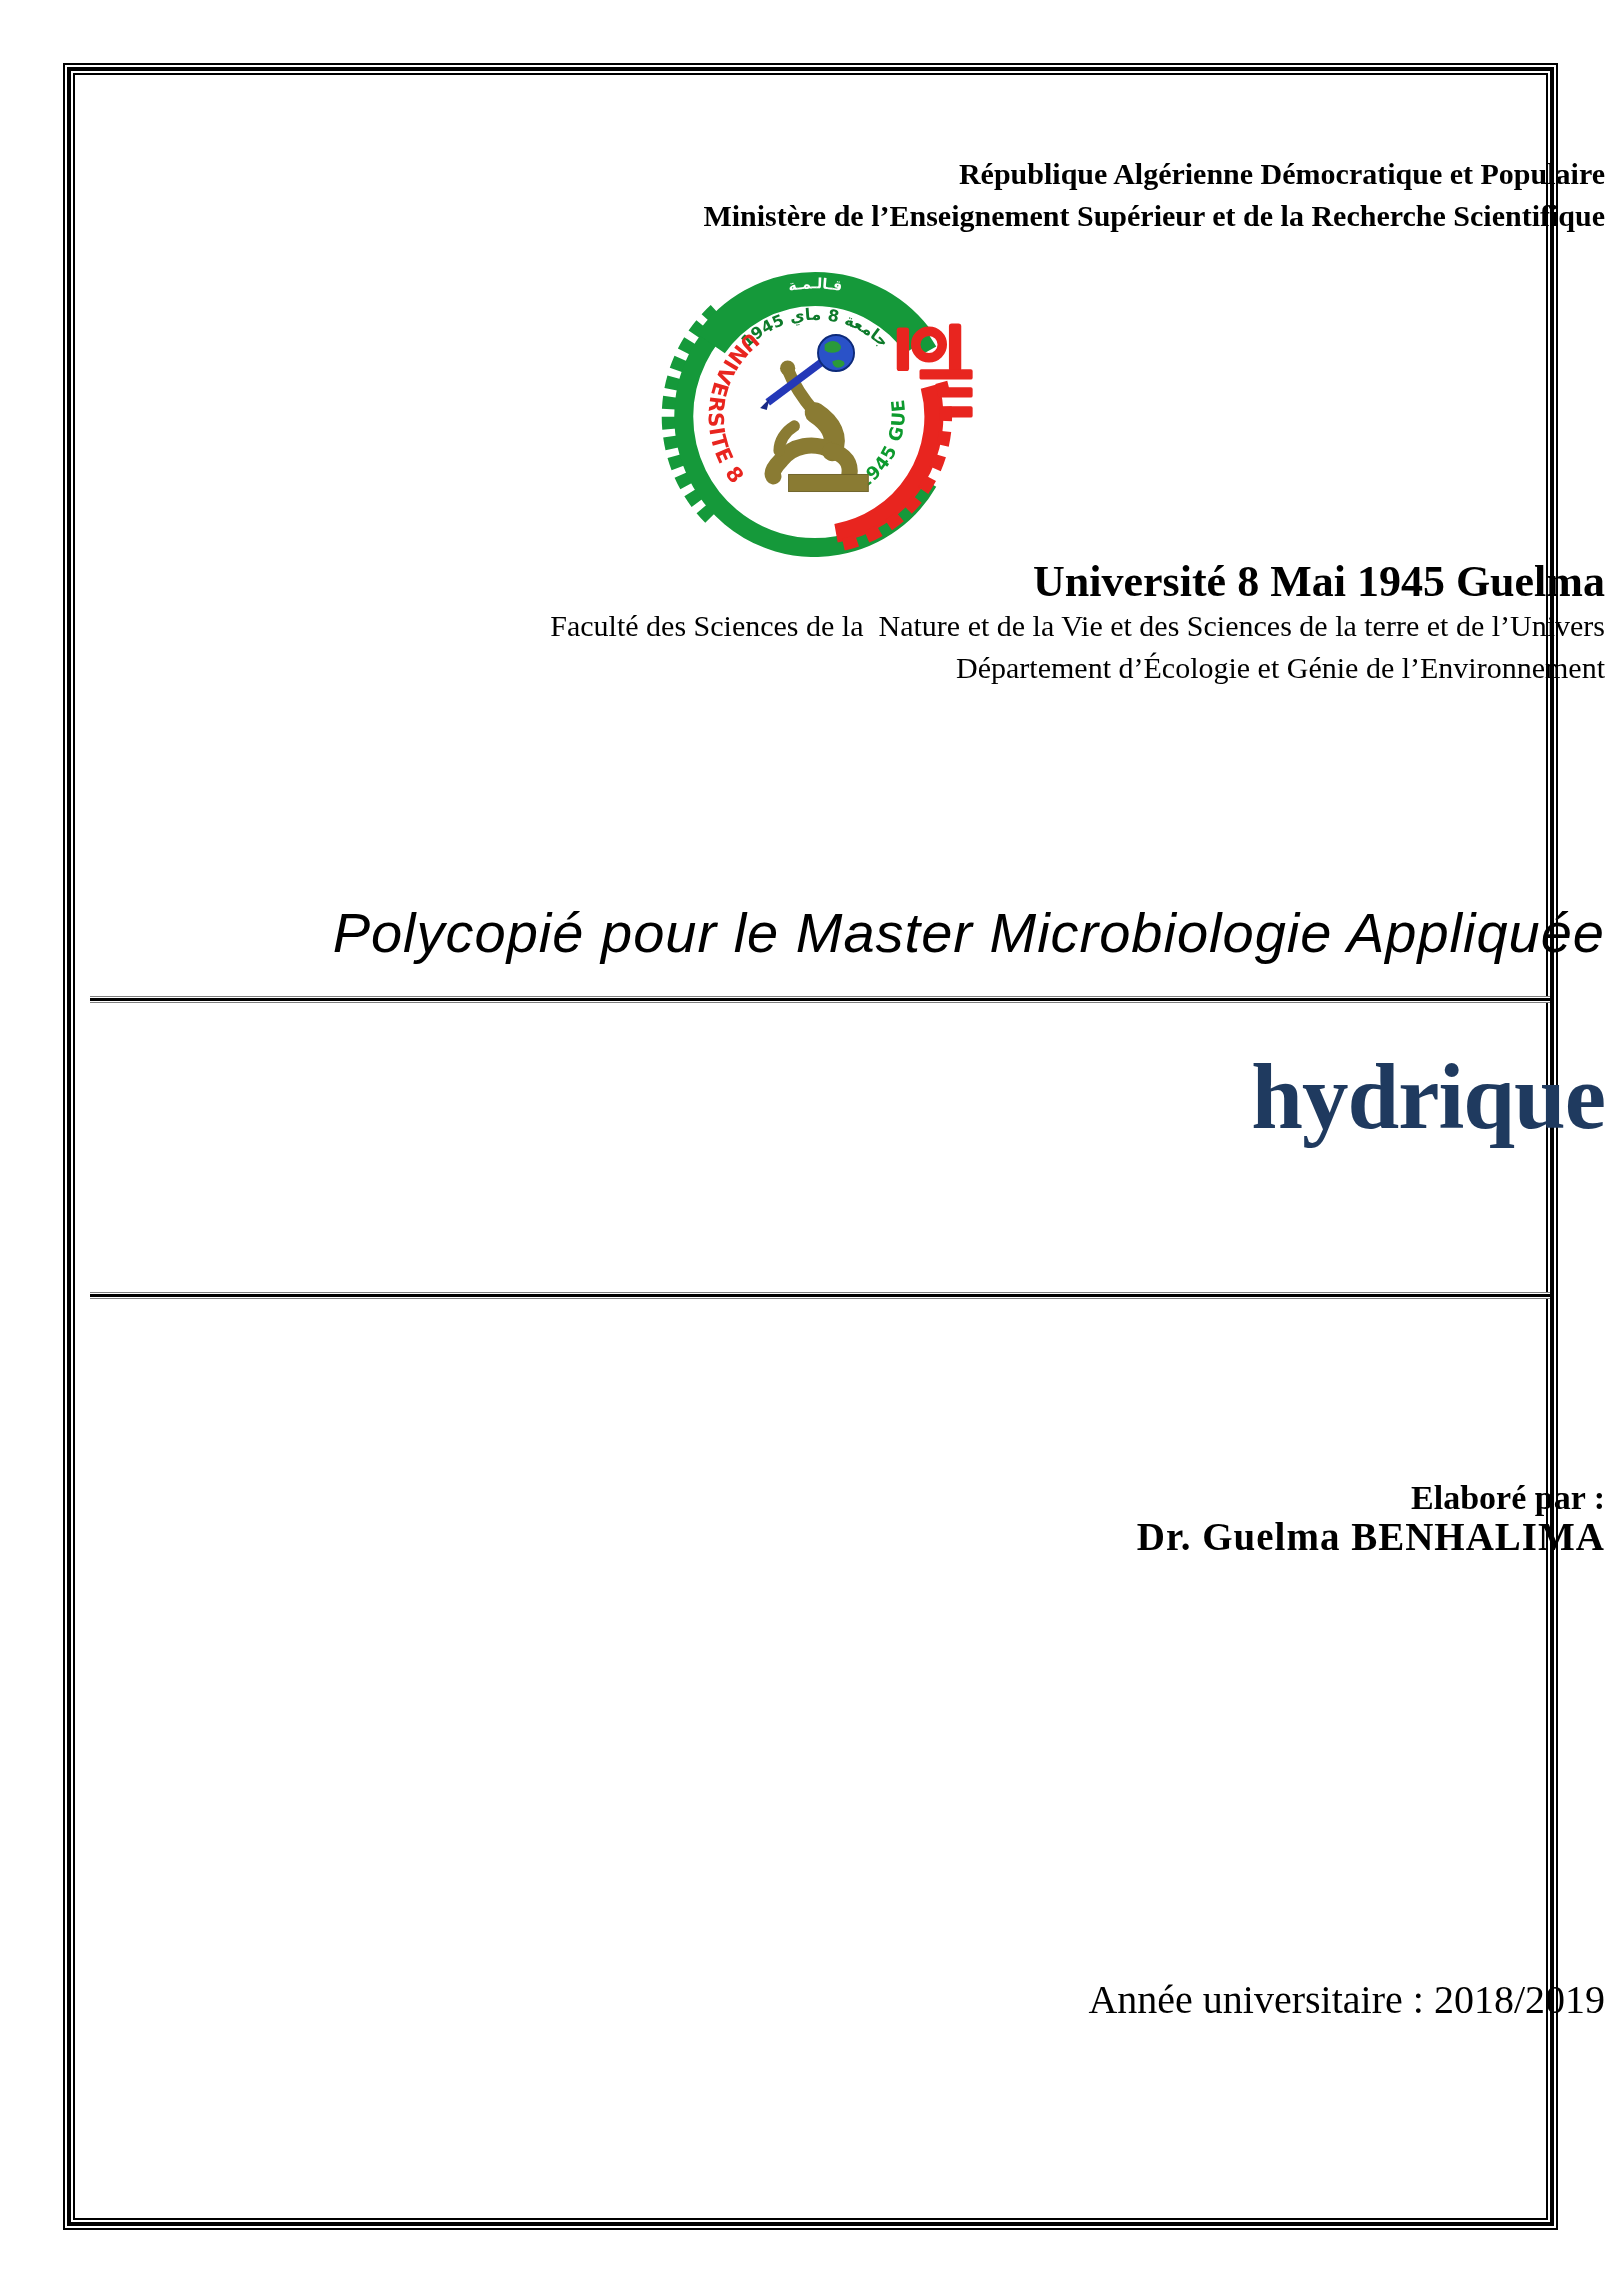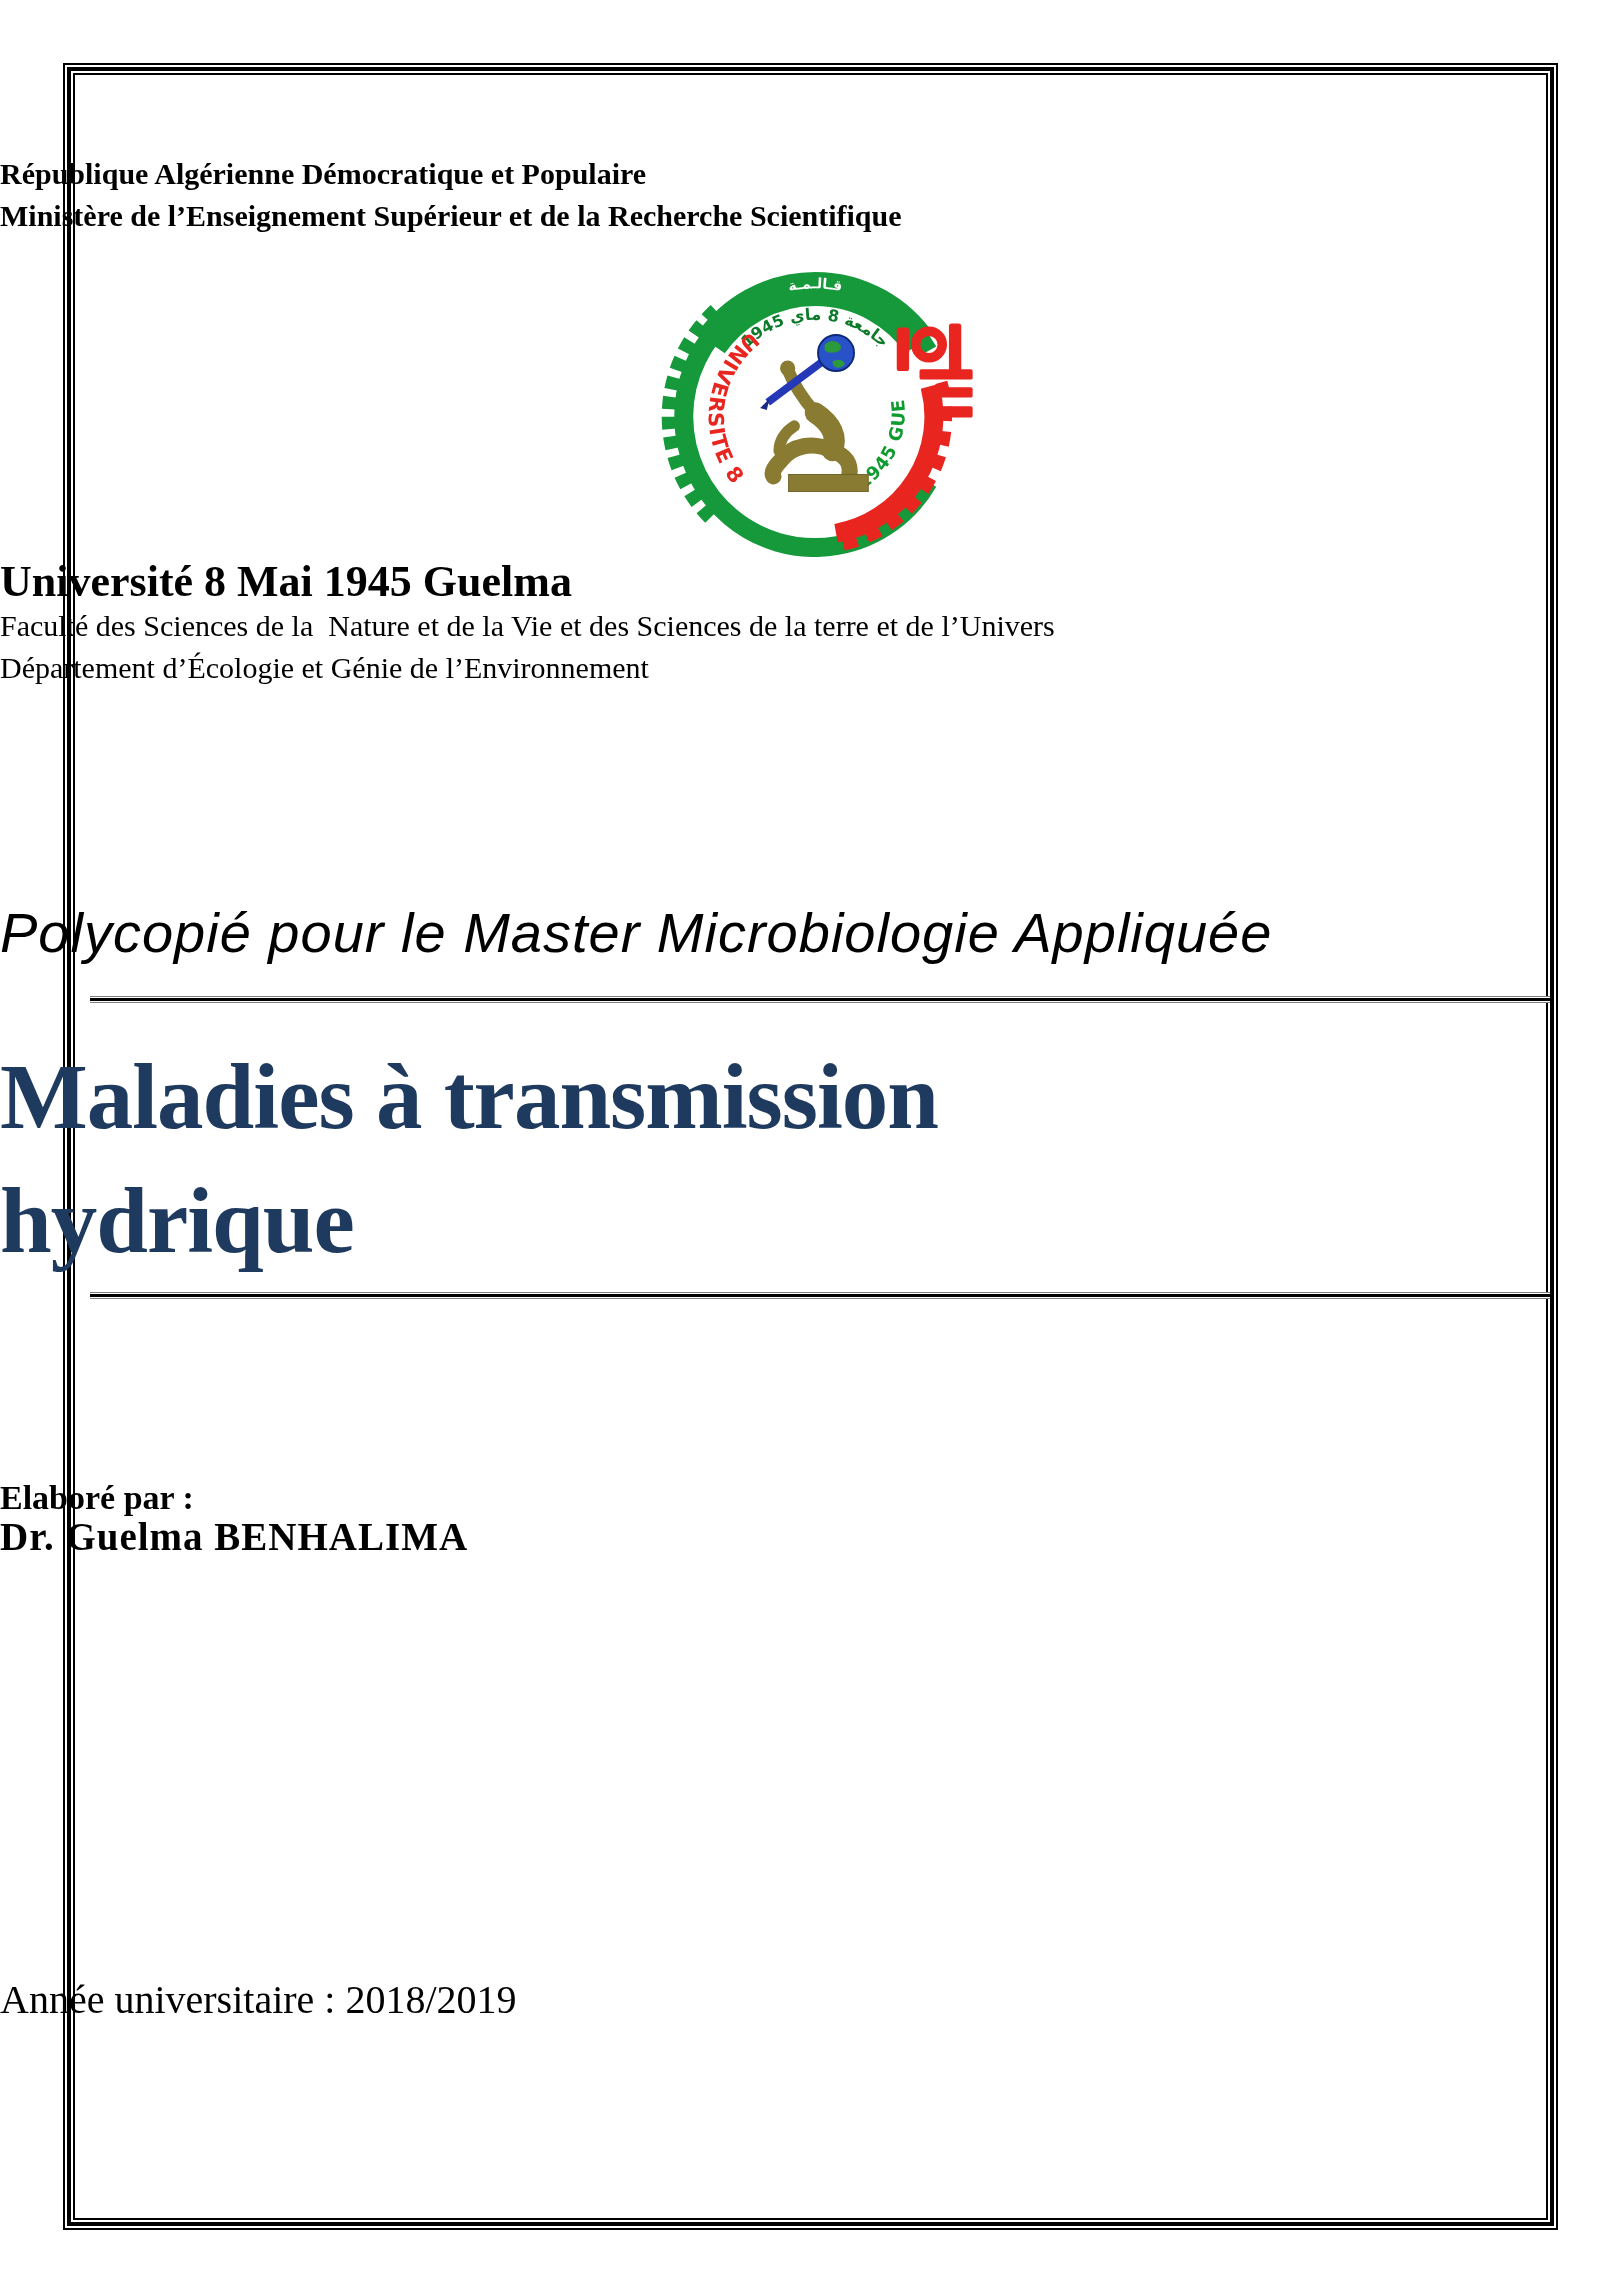--- a/index.html
+++ b/index.html
@@ -3,21 +3,21 @@
 <meta charset="utf-8">
 <style>
   html,body{margin:0;padding:0;background:#888;}
   .page{position:relative;width:1621px;height:2293px;background:#ffffff;margin:0 auto;
         font-family:"Liberation Serif",serif;color:#000;overflow:hidden;}
   
   .frame{position:absolute;left:63px;top:63px;right:63px;bottom:63px;border:2px solid #000;}
   .frame2{position:absolute;inset:2px;border:4.9px solid #000;}
   .frame3{position:absolute;inset:2px;border:2px solid #000;}
 
-  .centered{position:absolute;left:0;right:16px;text-align:left;}
+  .centered{position:absolute;left:0;right:16px;text-align:right;}
 
   .header{top:153px;font-size:30px;font-weight:bold;line-height:42px;}
   .logo-wrap{position:absolute;top:261px;left:50%;transform:translateX(-50%);
              width:343px;height:296px;margin-left:7.8px;}
   .logo-wrap svg{width:100%;height:100%;}
 
   .uni{top:559px;}
   .uni .l1{font-size:44px;font-weight:bold;line-height:46px;}
   .uni .l2,.uni .l3{font-size:30px;line-height:42px;white-space:pre-wrap;}
 
@@ -119,21 +119,20 @@
     <div class="l1">Université 8 Mai 1945 Guelma</div>
     <div class="l2">Faculté des Sciences de la  Nature et de la Vie et des Sciences de la terre et de l’Univers</div>
     <div class="l3">Département d’Écologie et Génie de l’Environnement</div>
   </div>
 
   <div class="centered subtitle">Polycopié pour le Master Microbiologie Appliquée</div>
 
   <div class="rule rule1"></div>
 
   <div class="centered title">
-    <div>Maladies à transmission</div>
     <div>hydrique</div>
   </div>
 
   <div class="rule rule2"></div>
 
   <div class="centered byline-label">Elaboré par :</div>
   <div class="centered author">Dr. Guelma BENHALIMA</div>
 
   <div class="centered footer">Année universitaire : 2018/2019</div>
 

